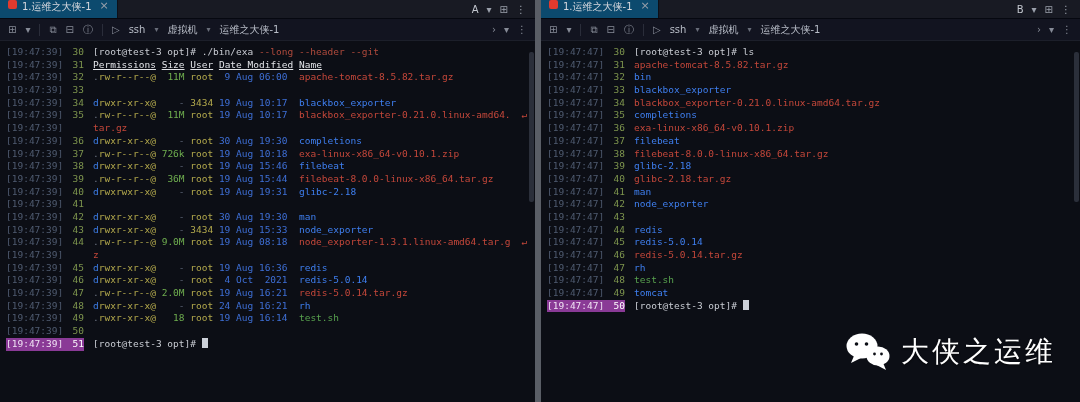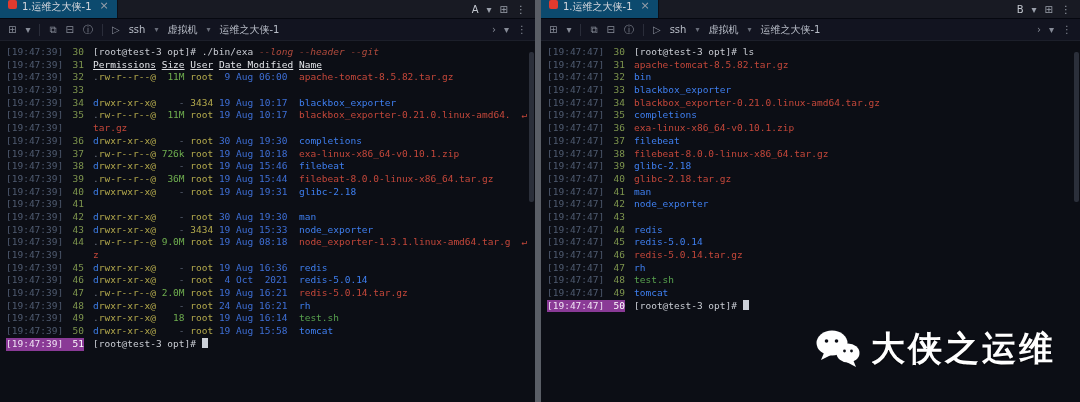--- a/index.html
+++ b/index.html
@@ -29,21 +29,21 @@
   .crumb-chev{color:#686d79;font-size:8px}
   .tb-right{margin-left:auto;display:flex;align-items:center;gap:8px;color:#868b97}
 
   
   .term{flex:1;padding:5px 0 12px 6px;font-family:"DejaVu Sans Mono",monospace;font-size:9.5px;line-height:12.7px;overflow:hidden}
   .t-row{display:flex;white-space:pre;position:relative;height:12.7px}
   .ts{color:#4f5b70;width:58px;flex:none}
   .ln{color:#7d944d;width:20px;flex:none;text-align:right;margin-right:9px}
   .tx{color:#c9ccd3}
   .c-fg{color:#c9ccd3}
-  .c-opt{color:#b04a3c;font-style:italic}
+  .c-opt{color:#b04a3c;}
   .c-hdr{color:#e2e4e8;text-decoration:underline}
   .c-pdot{color:#6b7280}
   .c-pd{color:#3d7de8}
   .c-perm{color:#b3a94c}
   .c-size{color:#6fae4f}
   .c-dim{color:#596272}
   .c-user{color:#b3a94c}
   .c-date{color:#3e6fd6}
   .c-dir{color:#3f7ff0}
   .c-arc{color:#c4473a}
@@ -51,21 +51,21 @@
   .c-wrap{position:absolute;right:8px;color:#c4473a}
   .hl .ts{background:#8a3a96;color:#f0e2f4}
   .hl .ln{background:#8a3a96;color:#ffffff}
   .cursor{display:inline-block;width:6px;height:10px;background:#ccd0d8;vertical-align:-1px}
 
   .scrollbar{position:absolute;right:1px;top:46px;bottom:4px;width:5px}
   .thumb{width:5px;height:150px;background:#2b2f3a;border-radius:2px;margin-top:6px}
 
   
   .watermark{position:absolute;right:24px;bottom:30px;display:flex;align-items:center;gap:10px;color:#ffffff;z-index:5}
-  .wm-text{font-size:34px;font-weight:700;letter-spacing:3px;text-shadow:0 1px 2px rgba(0,0,0,.6)}
+  .wm-text{font-size:28px;font-weight:400;letter-spacing:3px;text-shadow:0 1px 2px rgba(0,0,0,.6)}
 </style>
 </head>
 <body>
 
 <div class="window">
 
   <section class="pane left">
     <div class="tabbar">
       <div class="tab">
         <span class="tab-ico"></span>
@@ -115,21 +115,21 @@
         <div class="t-row"><span class="ts">[19:47:39]</span><span class="ln">41</span></div>
         <div class="t-row"><span class="ts">[19:47:39]</span><span class="ln">42</span><span class="tx"><span class="c-pd">d</span><span class="c-perm">rwxr-xr-x@</span><span class="c-dim">    -</span><span class="c-user"> root</span><span class="c-date"> 30 Aug 19:30</span><span class="c-dir">  man</span></span></div>
         <div class="t-row"><span class="ts">[19:47:39]</span><span class="ln">43</span><span class="tx"><span class="c-pd">d</span><span class="c-perm">rwxr-xr-x@</span><span class="c-dim">    -</span><span class="c-user"> 3434</span><span class="c-date"> 19 Aug 15:33</span><span class="c-dir">  node_exporter</span></span></div>
         <div class="t-row"><span class="ts">[19:47:39]</span><span class="ln">44</span><span class="tx"><span class="c-pdot">.</span><span class="c-perm">rw-r--r--@</span><span class="c-size"> 9.0M</span><span class="c-user"> root</span><span class="c-date"> 19 Aug 08:18</span><span class="c-arc">  node_exporter-1.3.1.linux-amd64.tar.g</span><span class="c-wrap">↵</span></span></div>
         <div class="t-row"><span class="ts">[19:47:39]</span><span class="ln"></span><span class="tx"><span class="c-arc">z</span></span></div>
         <div class="t-row"><span class="ts">[19:47:39]</span><span class="ln">45</span><span class="tx"><span class="c-pd">d</span><span class="c-perm">rwxr-xr-x@</span><span class="c-dim">    -</span><span class="c-user"> root</span><span class="c-date"> 19 Aug 16:36</span><span class="c-dir">  redis</span></span></div>
         <div class="t-row"><span class="ts">[19:47:39]</span><span class="ln">46</span><span class="tx"><span class="c-pd">d</span><span class="c-perm">rwxr-xr-x@</span><span class="c-dim">    -</span><span class="c-user"> root</span><span class="c-date">  4 Oct  2021</span><span class="c-dir">  redis-5.0.14</span></span></div>
         <div class="t-row"><span class="ts">[19:47:39]</span><span class="ln">47</span><span class="tx"><span class="c-pdot">.</span><span class="c-perm">rw-r--r--@</span><span class="c-size"> 2.0M</span><span class="c-user"> root</span><span class="c-date"> 19 Aug 16:21</span><span class="c-arc">  redis-5.0.14.tar.gz</span></span></div>
         <div class="t-row"><span class="ts">[19:47:39]</span><span class="ln">48</span><span class="tx"><span class="c-pd">d</span><span class="c-perm">rwxr-xr-x@</span><span class="c-dim">    -</span><span class="c-user"> root</span><span class="c-date"> 24 Aug 16:21</span><span class="c-dir">  rh</span></span></div>
         <div class="t-row"><span class="ts">[19:47:39]</span><span class="ln">49</span><span class="tx"><span class="c-pdot">.</span><span class="c-perm">rwxr-xr-x@</span><span class="c-size">   18</span><span class="c-user"> root</span><span class="c-date"> 19 Aug 16:14</span><span class="c-exe">  test.sh</span></span></div>
-        <div class="t-row"><span class="ts">[19:47:39]</span><span class="ln">50</span><span class="tx"><span class="c-pd">d</span><span class="c-perm">rwxr-xr-x@</span><span class="c-dim">    -</span><span class="c-user"> root</span><span class="c-date"> 19 Aug 15:58</span><span class="c-dir">  tomcat</span></span></div>
+        <div class="t-row"><span class="ts">[19:47:39]</span><span class="ln">50</span></div>
         <div class="t-row hl"><span class="ts">[19:47:39]</span><span class="ln">51</span><span class="tx"><span class="c-fg">[root@test-3 opt]# </span><span class="cursor"></span></span></div>
       </div>
     <div class="scrollbar">
         <div class="thumb"></div>
       </div>
   </section>
 
   <div class="divider"></div>
 
   <section class="pane right">

